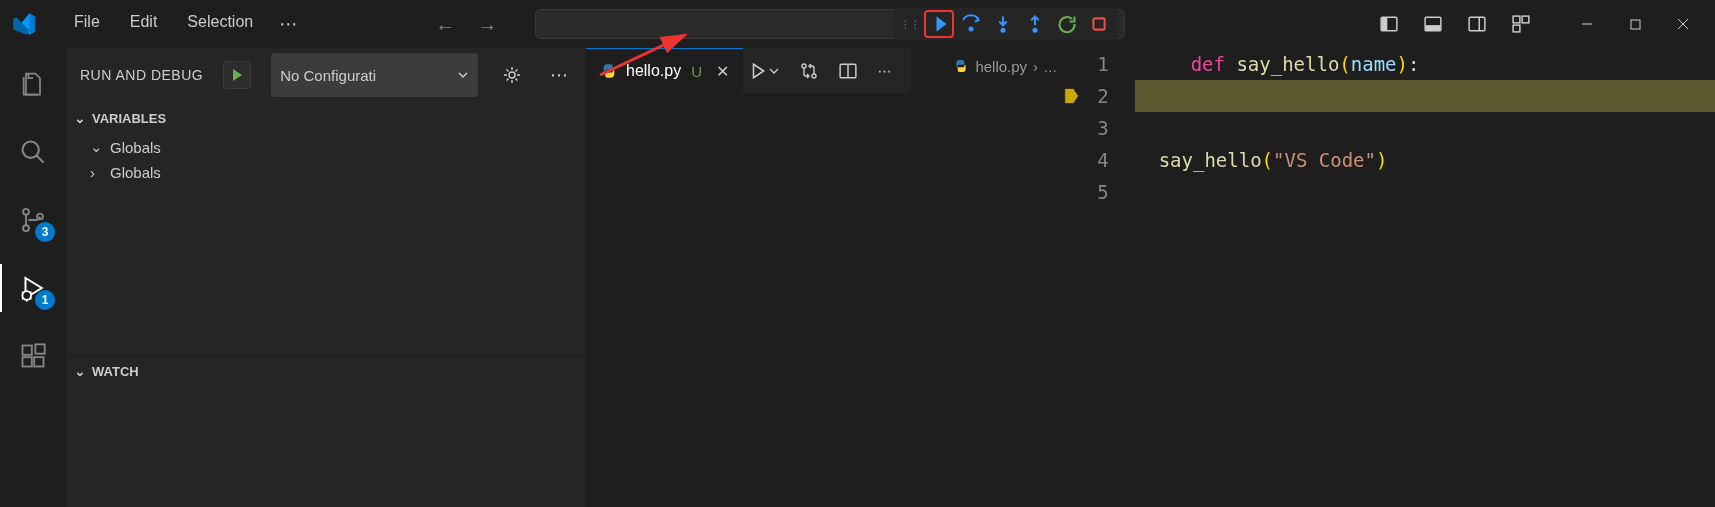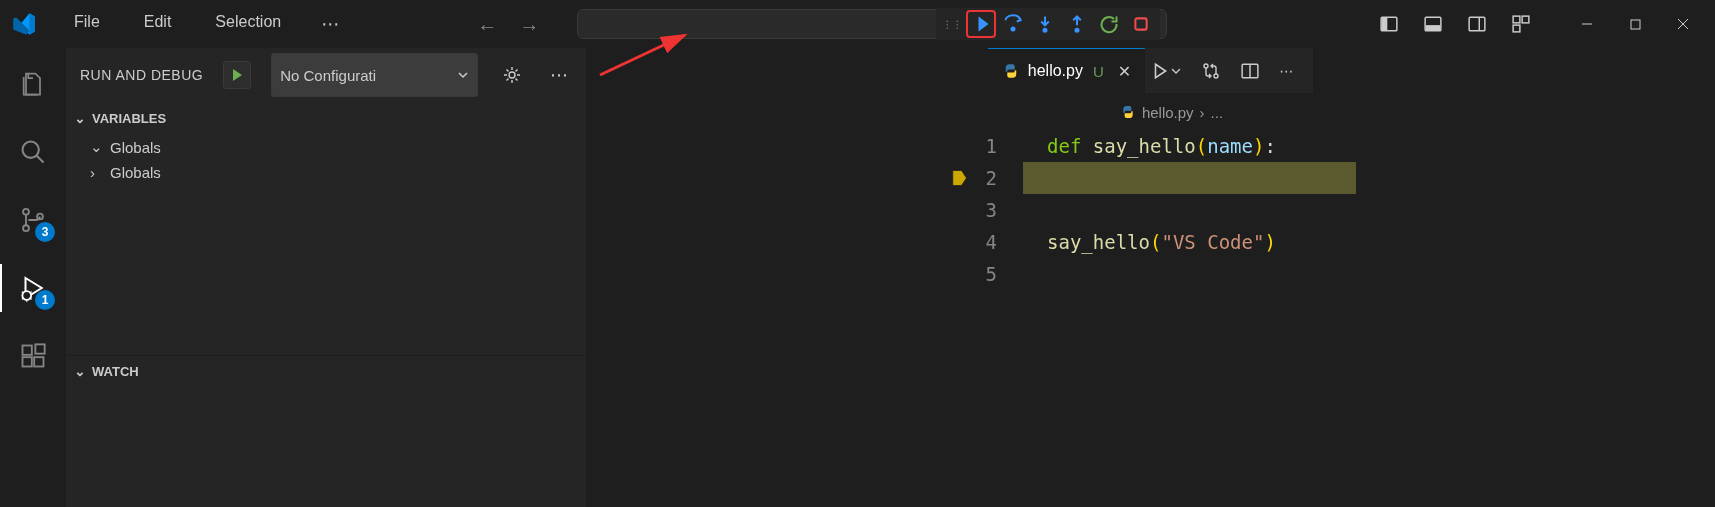--- a/index.html
+++ b/index.html
@@ -15,21 +15,21 @@
 
 
 .titlebar {
   height: 48px;
   background: #1e1e1e;
   display: flex;
   align-items: center;
   padding: 0 8px;
 }
 .vscode-logo { width: 32px; height: 32px; display: flex; align-items: center; justify-content: center; margin-right: 20px; }
-.menubar { display: flex; gap: 16px; }
+.menubar { display: flex; gap: 2px; }
 .menu-item { padding: 6px 14px; color: #ccc; cursor: pointer; font-size: 16px; border-radius: 4px; }
 .menu-more { padding: 6px 10px; color: #ccc; cursor: pointer; font-size: 18px; }
 .nav-arrows { display: flex; gap: 6px; margin-left: 120px; }
 .nav-arrow { color: #888; padding: 4px 8px; cursor: pointer; font-size: 20px; }
 
 .command-center { 
   margin-left: 30px; 
   flex: 0 0 590px; 
   height: 30px; 
   background: #2a2a2a; 
@@ -97,41 +97,41 @@
 .tree-item .chev { width:14px; }
 .var-row { padding: 4px 0 4px 56px; font-family: Menlo, Consolas, monospace; font-size: 16px;}
 .var-name { color: #4ec9b0;}
 .var-eq { color: #ccc; }
 .var-val { color: #ce9178; }
 
 .divider-gap { flex:1; }
 .watch-section { border-top: 1px solid #1e1e1e;}
 
 
-.editor-area { flex: 1; background: #1e1e1e; display:flex; flex-direction:column;align-items:center; }
+.editor-area { flex: 1; background: #1e1e1e; display:flex; flex-direction:row; }
 .tab-bar { height: 46px; background: #252526; display:flex; align-items:stretch; border-bottom: 1px solid #1e1e1e;}
 .tab { display:flex; align-items:center; gap:8px; padding: 0 14px; background:#1e1e1e; border-top: 1px solid #007acc; cursor:pointer;}
 .tab-icon { color:#ffd43b; width:18px; display:flex;}
 .tab-label { color:#fff; font-size:16px;}
 .tab-mod { color:#6a9955; font-size:15px; margin-left:2px;}
 .tab-close { color:#ccc; cursor:pointer; margin-left:6px; font-size:16px;}
 .tab-actions { margin-left:auto; display:flex; align-items:center; gap:8px; padding-right:14px;}
 .tab-act-btn { color:#ccc; cursor:pointer; padding:4px 6px; display:flex; align-items:center;}
 
 .breadcrumb { height: 36px; display:flex; align-items:center; padding-left: 42px; gap:6px; color:#999; font-size:15px;}
 .bc-icon { color:#ffd43b;}
 
 .code-area { flex:1; position:relative; font-family: Menlo, Consolas, monospace; font-size:19px; line-height: 32px; }
 .gutter { position:absolute; left:0; top:0; width:70px; text-align:right; color:#858585; padding-right:18px;}
 .code-lines { margin-left: 102px; }
 .code-line { height:32px; white-space:pre;}
 .line-highlight { background: #5a5a2e; position:absolute; left:78px; right:0; height:32px;}
 .bp-marker { position:absolute; left:4px; width:20px; height:20px; }
 
-.tok-kw{color:#84cc16;} .tok-fn{color:#dcdcaa;} .tok-par{color:#9cdcfe;} .tok-str{color:#ce9178;} .tok-op{color:#d4d4d4;} .tok-pn{color:#ffd700;} .tok-call{color:#dcdcaa;}
+.tok-kw{color:#ec4899;margin-left:32px;} .tok-fn{color:#dcdcaa;} .tok-par{color:#9cdcfe;} .tok-str{color:#ce9178;} .tok-op{color:#d4d4d4;} .tok-pn{color:#ffd700;} .tok-call{color:#dcdcaa;}
 
 svg { display:block; }
 </style>
 </head>
 <body>
 
 <svg class="arrow-annot" width="110" height="50">
   <defs>
       <marker id="ah" markerWidth="10" markerHeight="10" refX="8" refY="3" orient="auto">
         <path d="M0,0 L0,6 L9,3 z" fill="#ee3333"></path>

